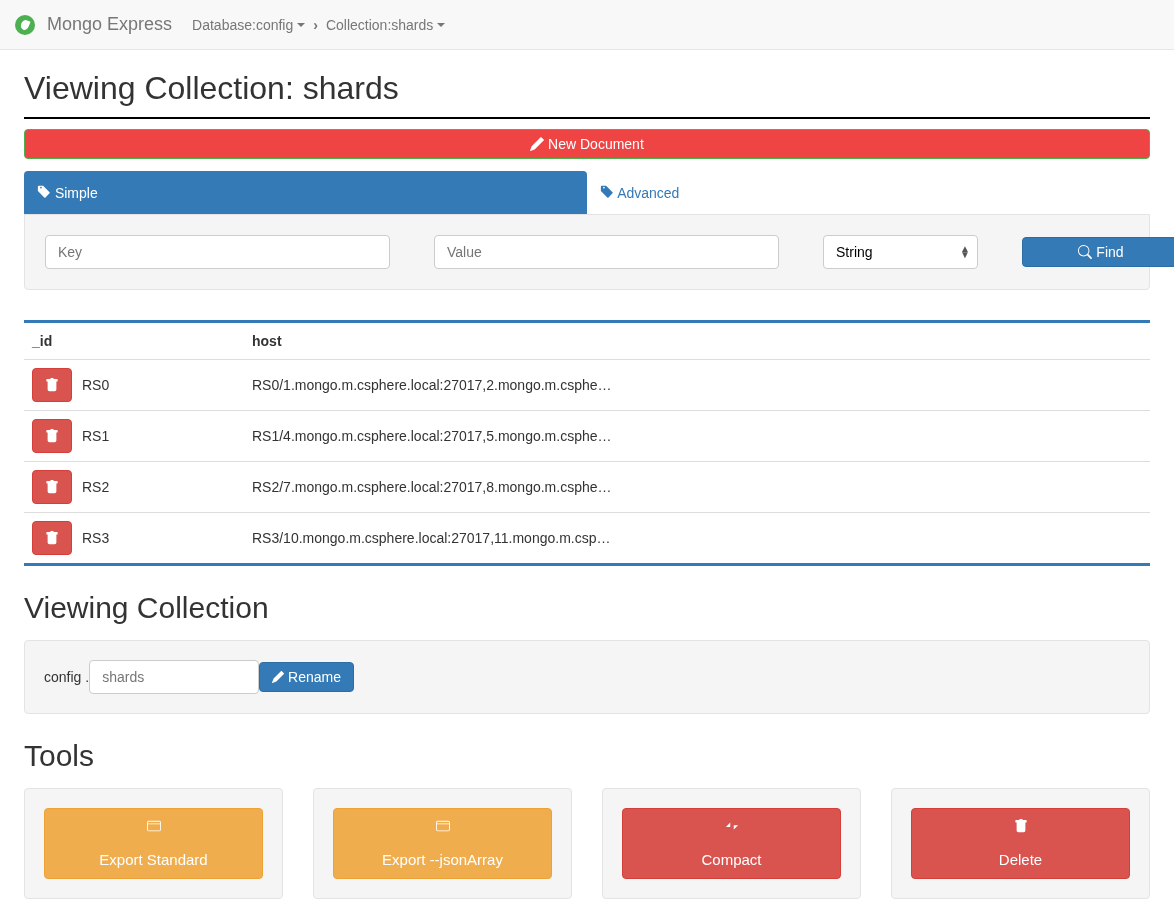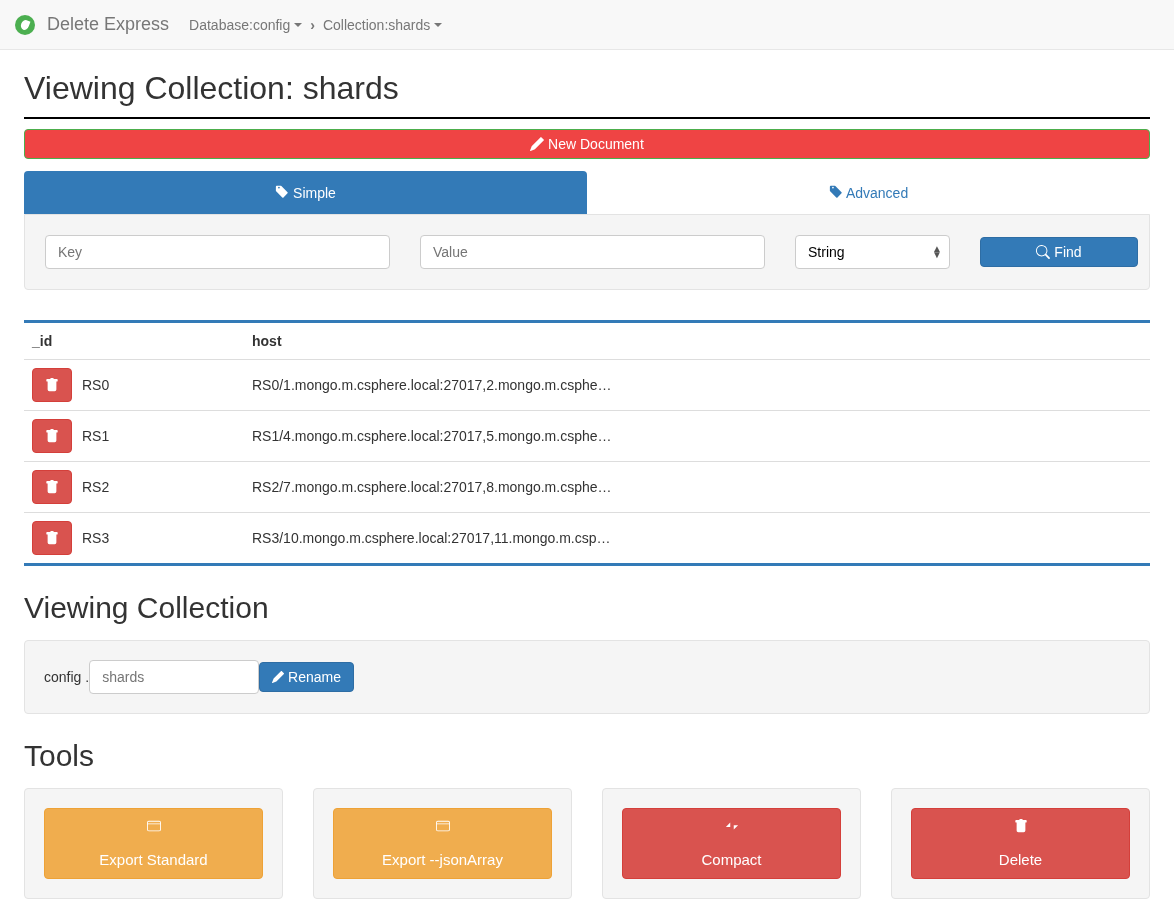--- a/index.html
+++ b/index.html
@@ -22,25 +22,25 @@
 .btn { display: inline-flex; align-items: center; justify-content: center; padding: 6px 12px; font-size: 14px; border-radius: 4px; border: 1px solid transparent; cursor: pointer; text-align: center; }
 .btn-block { width: 100%; }
 .btn-success { background: #ef4444; border-color: #4cae4c; color: #fff; }
 .btn-primary { background: #337ab7; border-color: #2e6da4; color: #fff; }
 .btn-danger { background: #d9534f; border-color: #d43f3a; color: #fff; }
 .btn-warning { background: #f0ad4e; border-color: #eea236; color: #fff; }
 
 .new-doc-row { margin: 10px 0 0; }
 
 .tabs { display: flex; margin-top: 12px; }
-.tab { flex: 1; text-align: center; padding: 12px; cursor: pointer; border: 1px solid transparent; border-radius: 4px 4px 0 0; }
+.tab { flex: 1; text-align: left; padding: 12px; cursor: pointer; border: 1px solid transparent; border-radius: 4px 4px 0 0; }
 .tab.active { background: #337ab7; color: #fff; }
 .tab.inactive { color: #337ab7; background: transparent; }
 
-.search-panel { background: #f5f5f5; border: 1px solid #e3e3e3; border-radius: 0 0 4px 4px; padding: 20px; display: flex; gap: 30px; align-items: center; }
+.search-panel { background: #f5f5f5; border: 1px solid #e3e3e3; border-radius: 0 0 4px 4px; padding: 20px; display: flex; gap: 44px; align-items: center; }
 .form-control { height: 34px; padding: 6px 12px; border: 1px solid #ccc; border-radius: 4px; background: #fff; font-size: 14px; width: 100%; }
 .search-col-key { flex: 0 0 345px; }
 .search-col-val { flex: 0 0 345px; }
 .search-col-type { flex: 0 0 155px; }
 .search-col-btn { flex: 0 0 158px; }
 select.form-control { appearance: none; -webkit-appearance: none; background-image: none; position: relative; }
 .select-wrap { position: relative; }
 .select-arrows { position: absolute; right: 8px; top: 50%; transform: translateY(-50%); pointer-events: none; font-size: 10px; color: #555; line-height: 6px; }
 
 .table-wrap { margin-top: 30px; border-top: 3px solid #337ab7; border-bottom: 3px solid #337ab7; }
@@ -63,21 +63,21 @@
 svg { display: block; }
 </style>
 </head>
 <body>
 
 <nav class="navbar">
   <a class="navbar-brand">
     <span class="logo-circle">
         <span class="logo-leaf"></span>
       </span>
-    <span>Delete Express</span>
+    <span>Mongo Express</span>
   </a>
   <div class="breadcrumb-nav">
     <span class="breadcrumb-item">
       <span>Database: </span>
       <span>config</span>
       <span class="caret"></span>
     </span>
     <span class="chevron">›</span>
     <span class="breadcrumb-item">
       <span>Collection: </span>

